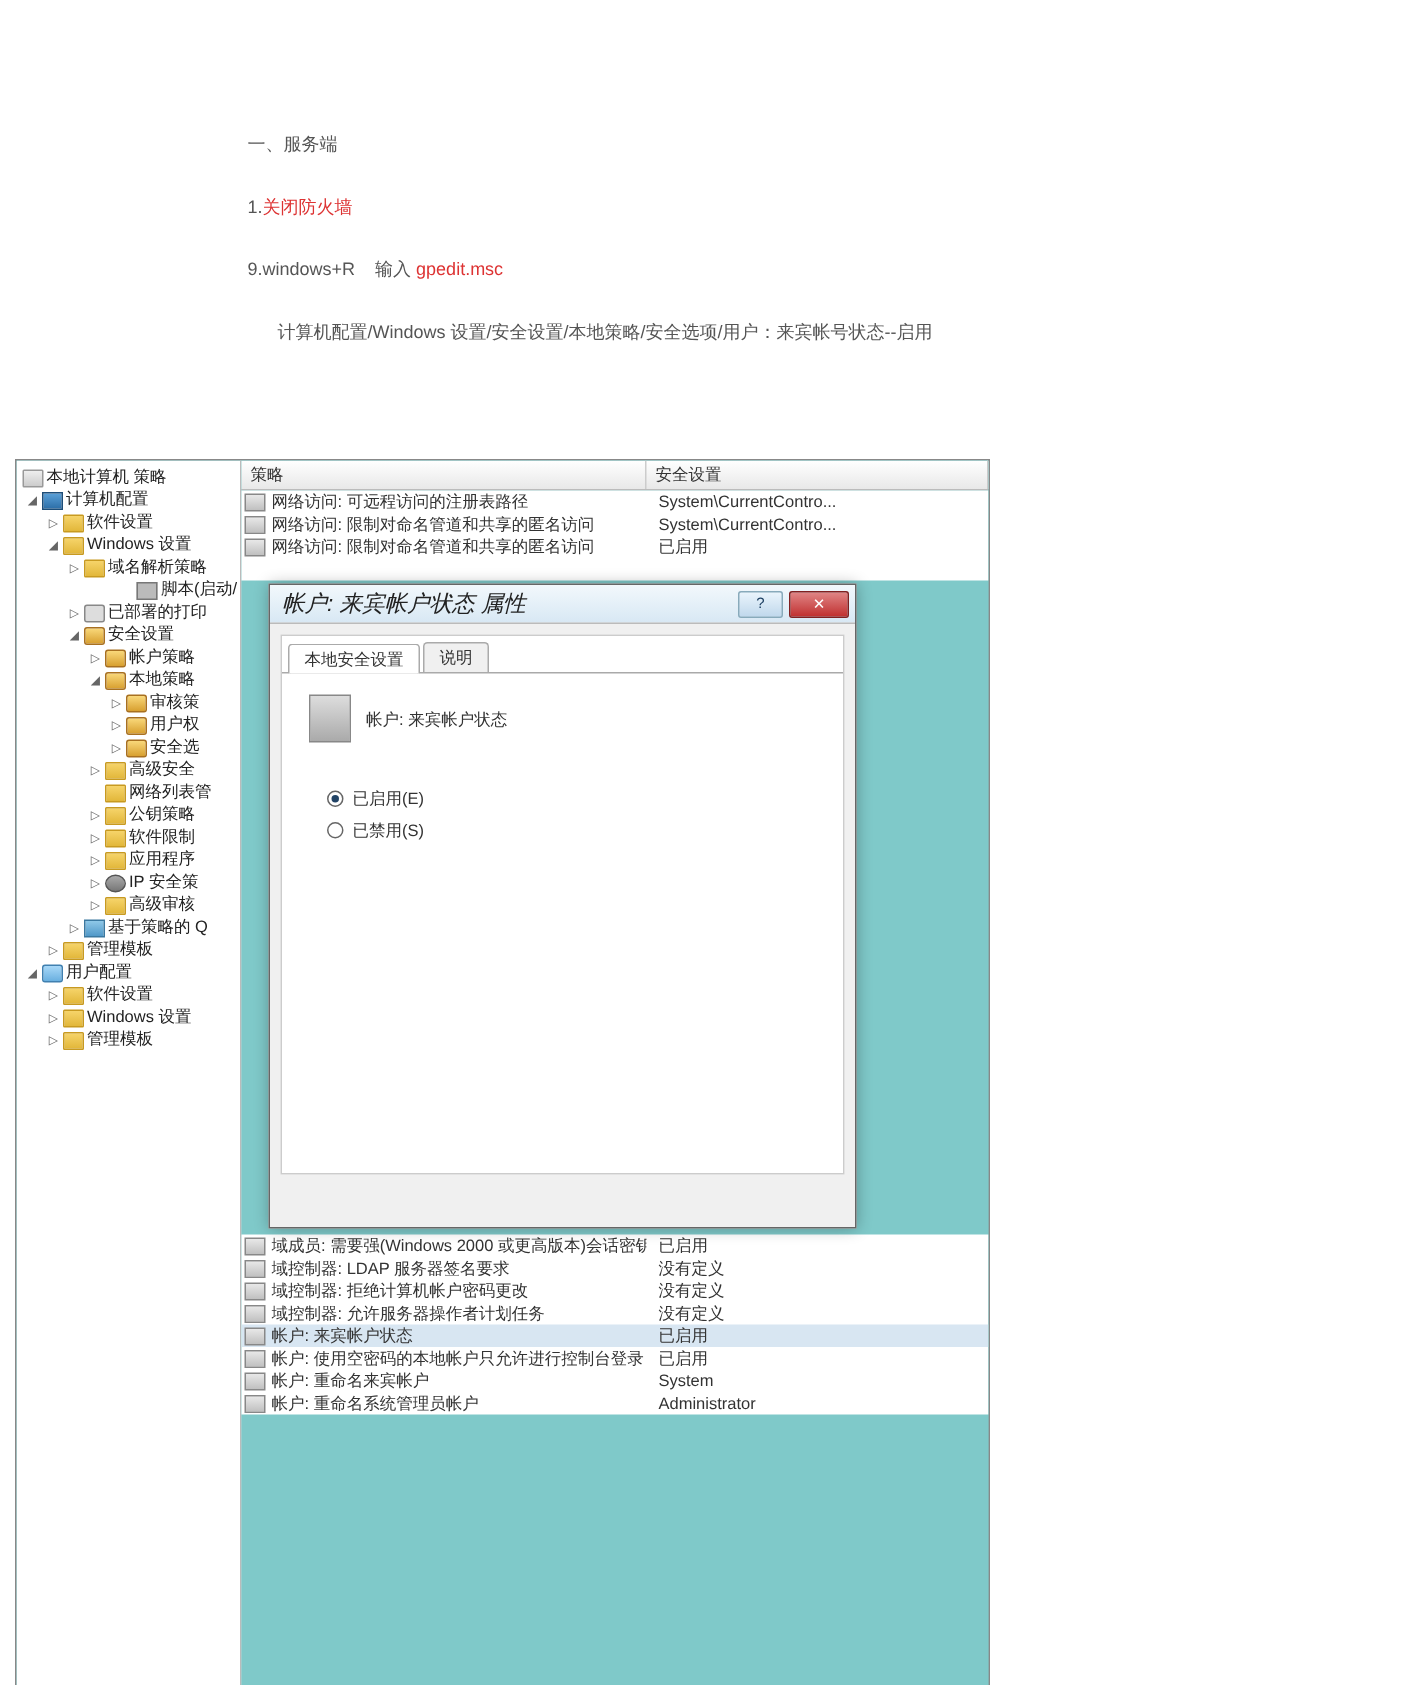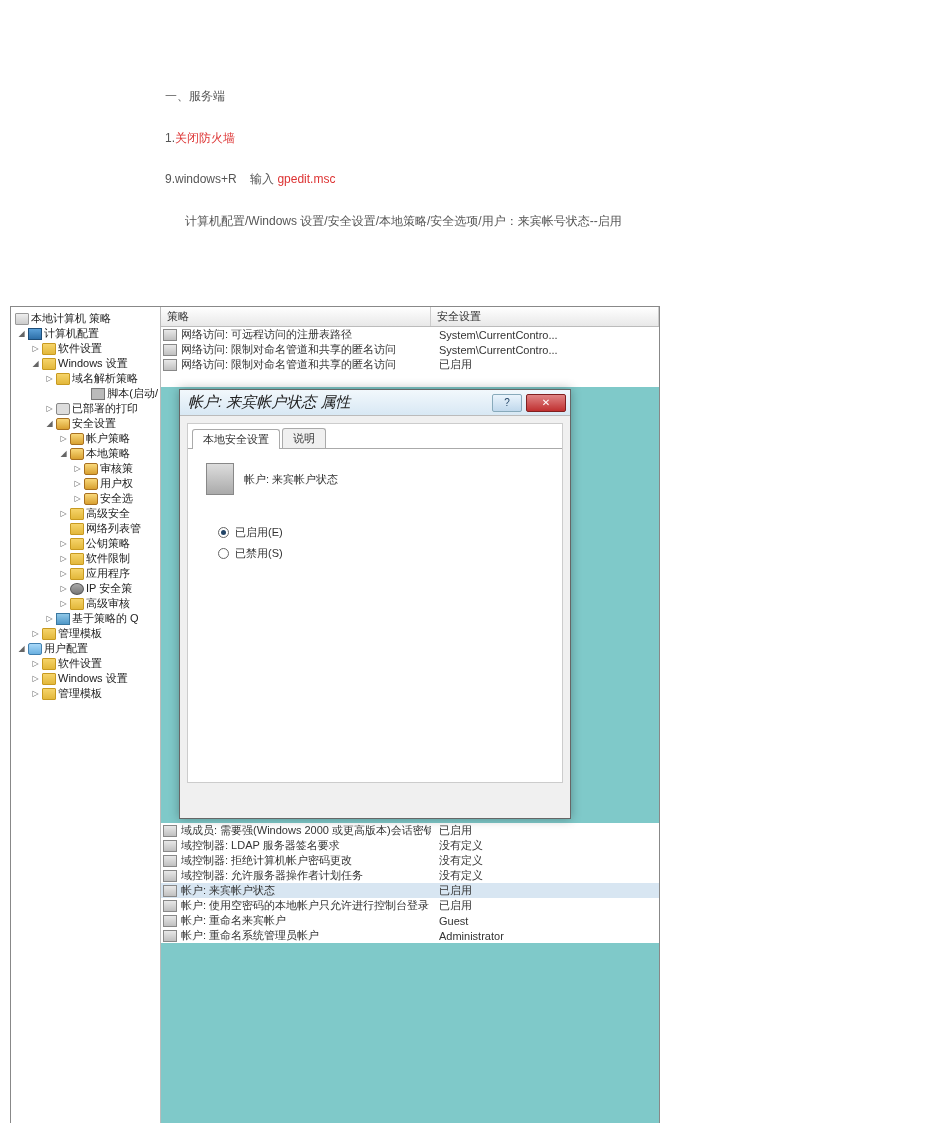--- a/index.html
+++ b/index.html
@@ -454,21 +454,21 @@
           <div class="row-s">已启用</div>
         </div>
         <div class="list-row">
           <div class="row-icon"></div>
           <div class="row-p">帐户: 使用空密码的本地帐户只允许进行控制台登录</div>
           <div class="row-s">已启用</div>
         </div>
         <div class="list-row">
           <div class="row-icon"></div>
           <div class="row-p">帐户: 重命名来宾帐户</div>
-          <div class="row-s">Guest</div>
+          <div class="row-s">System</div>
         </div>
         <div class="list-row">
           <div class="row-icon"></div>
           <div class="row-p">帐户: 重命名系统管理员帐户</div>
           <div class="row-s">Administrator</div>
         </div>
       </div>
   </div>
 
   <div class="dialog">

